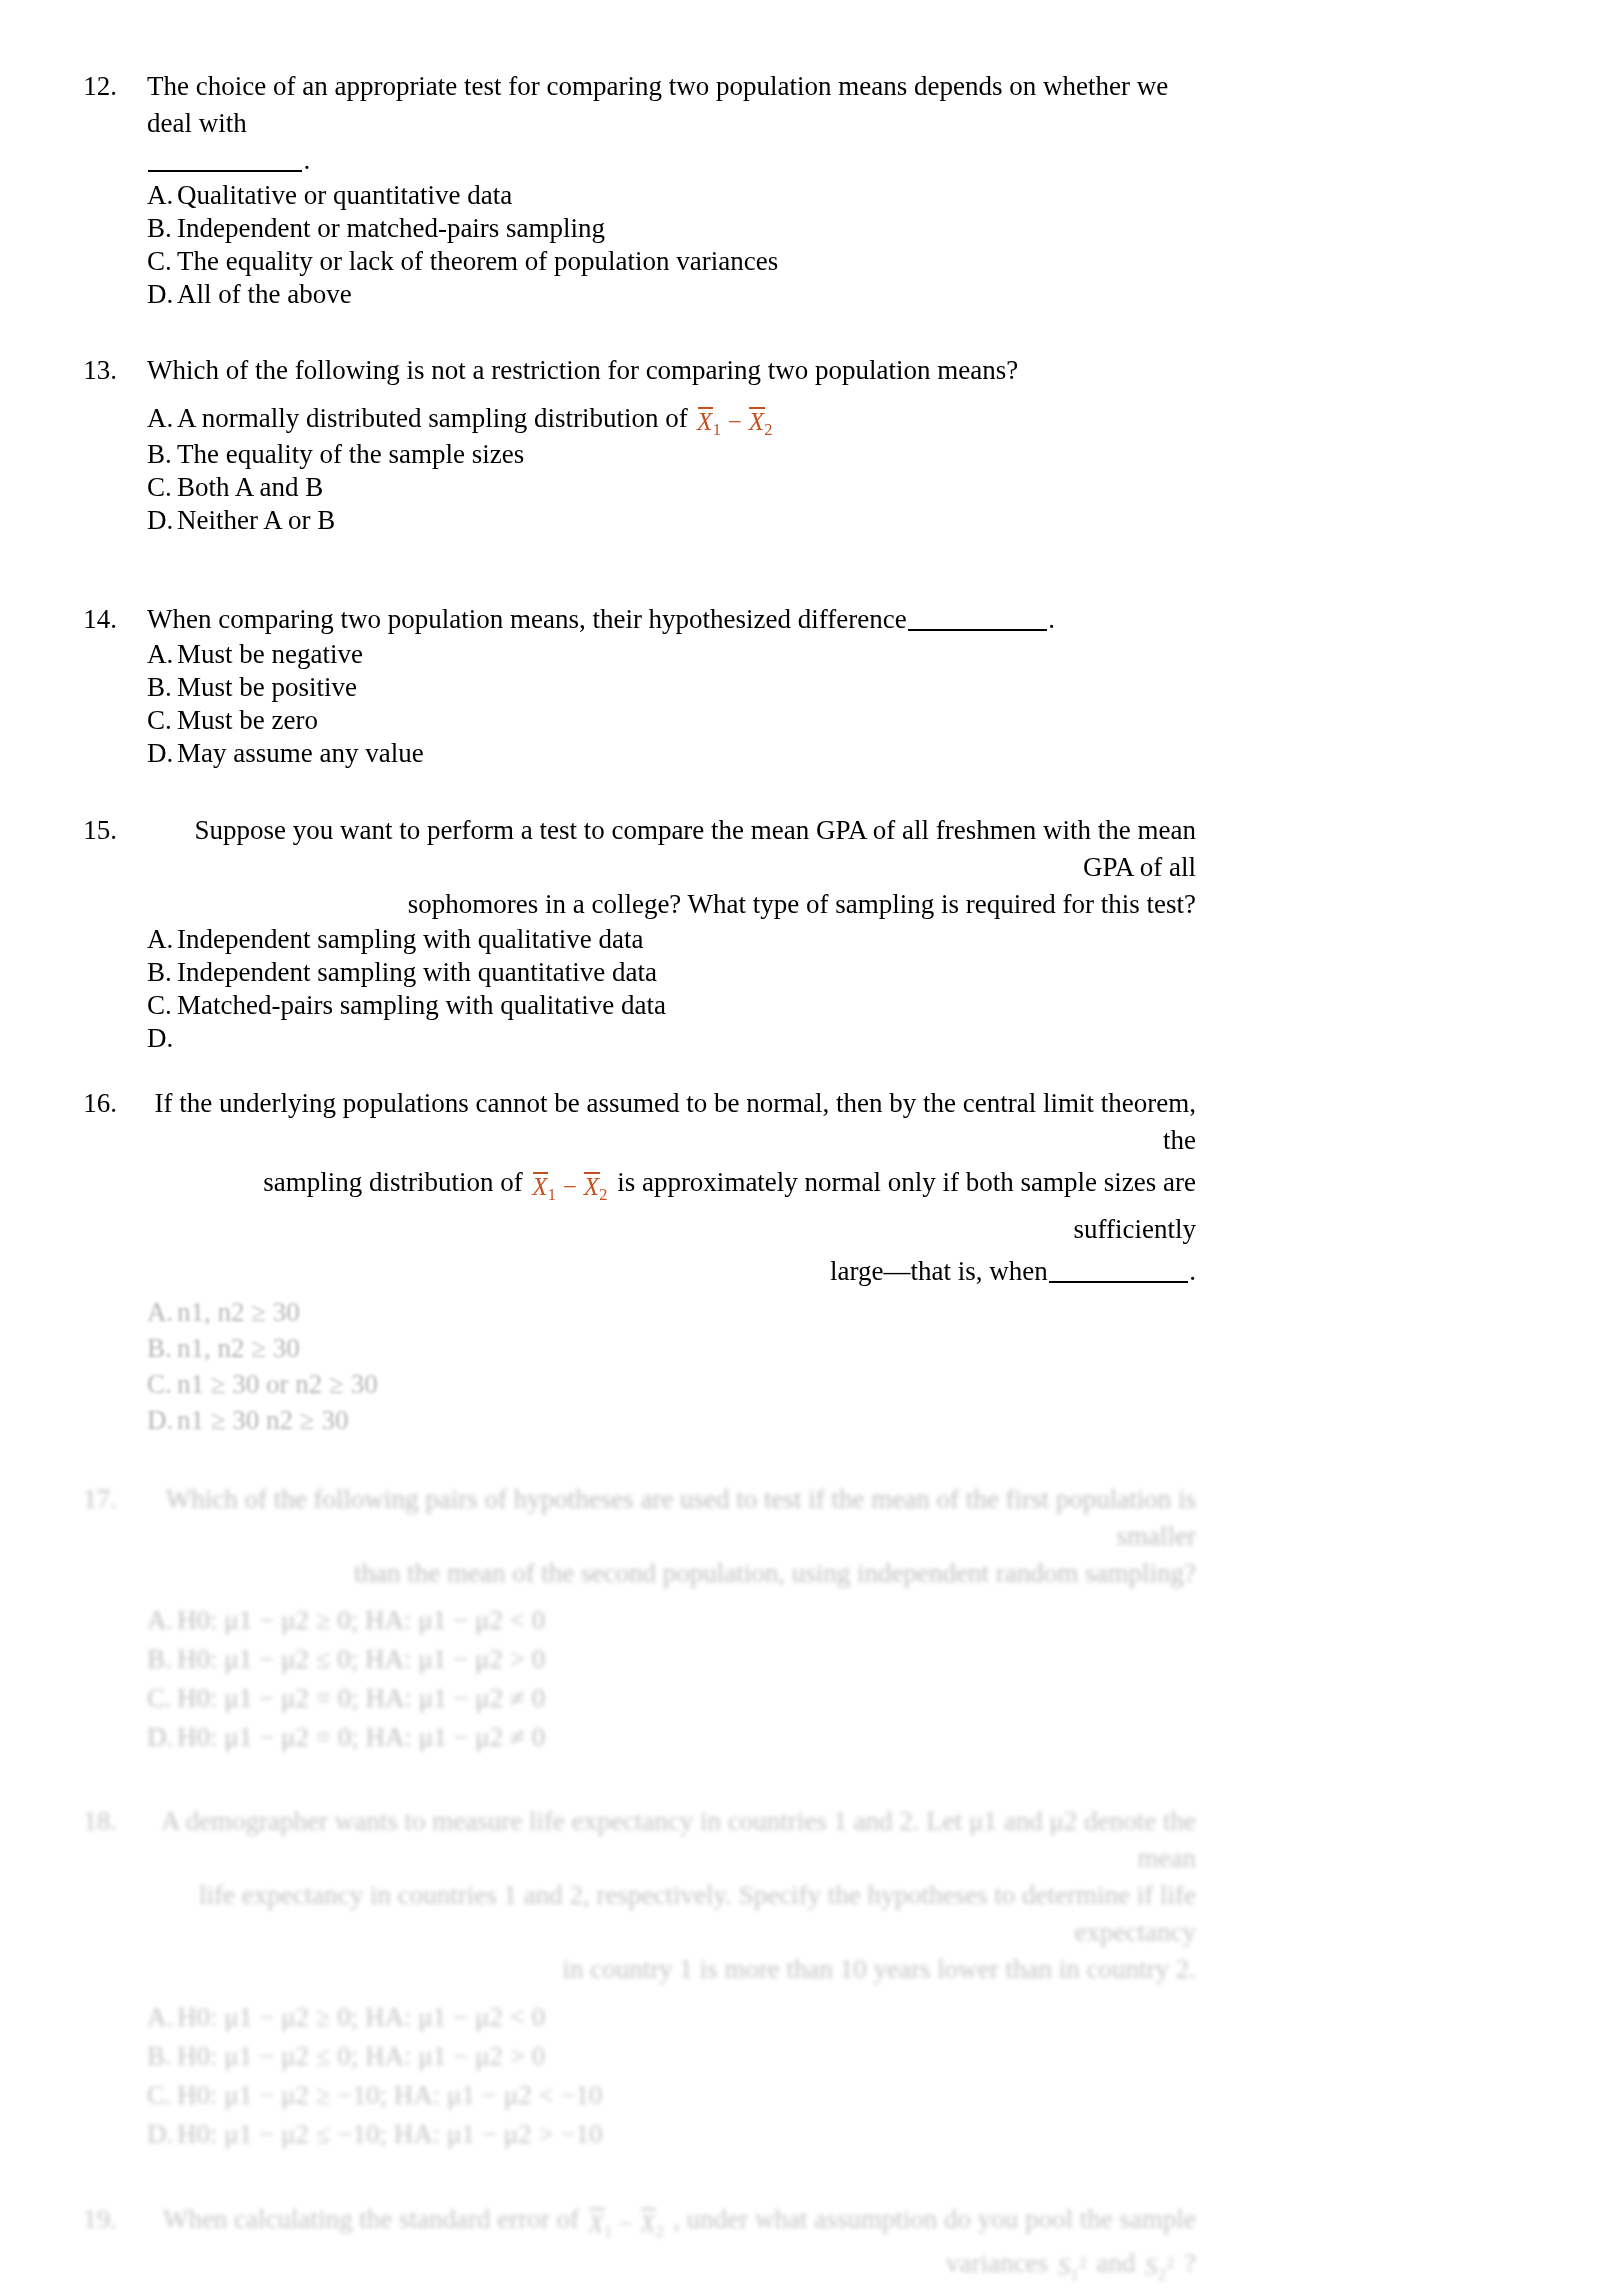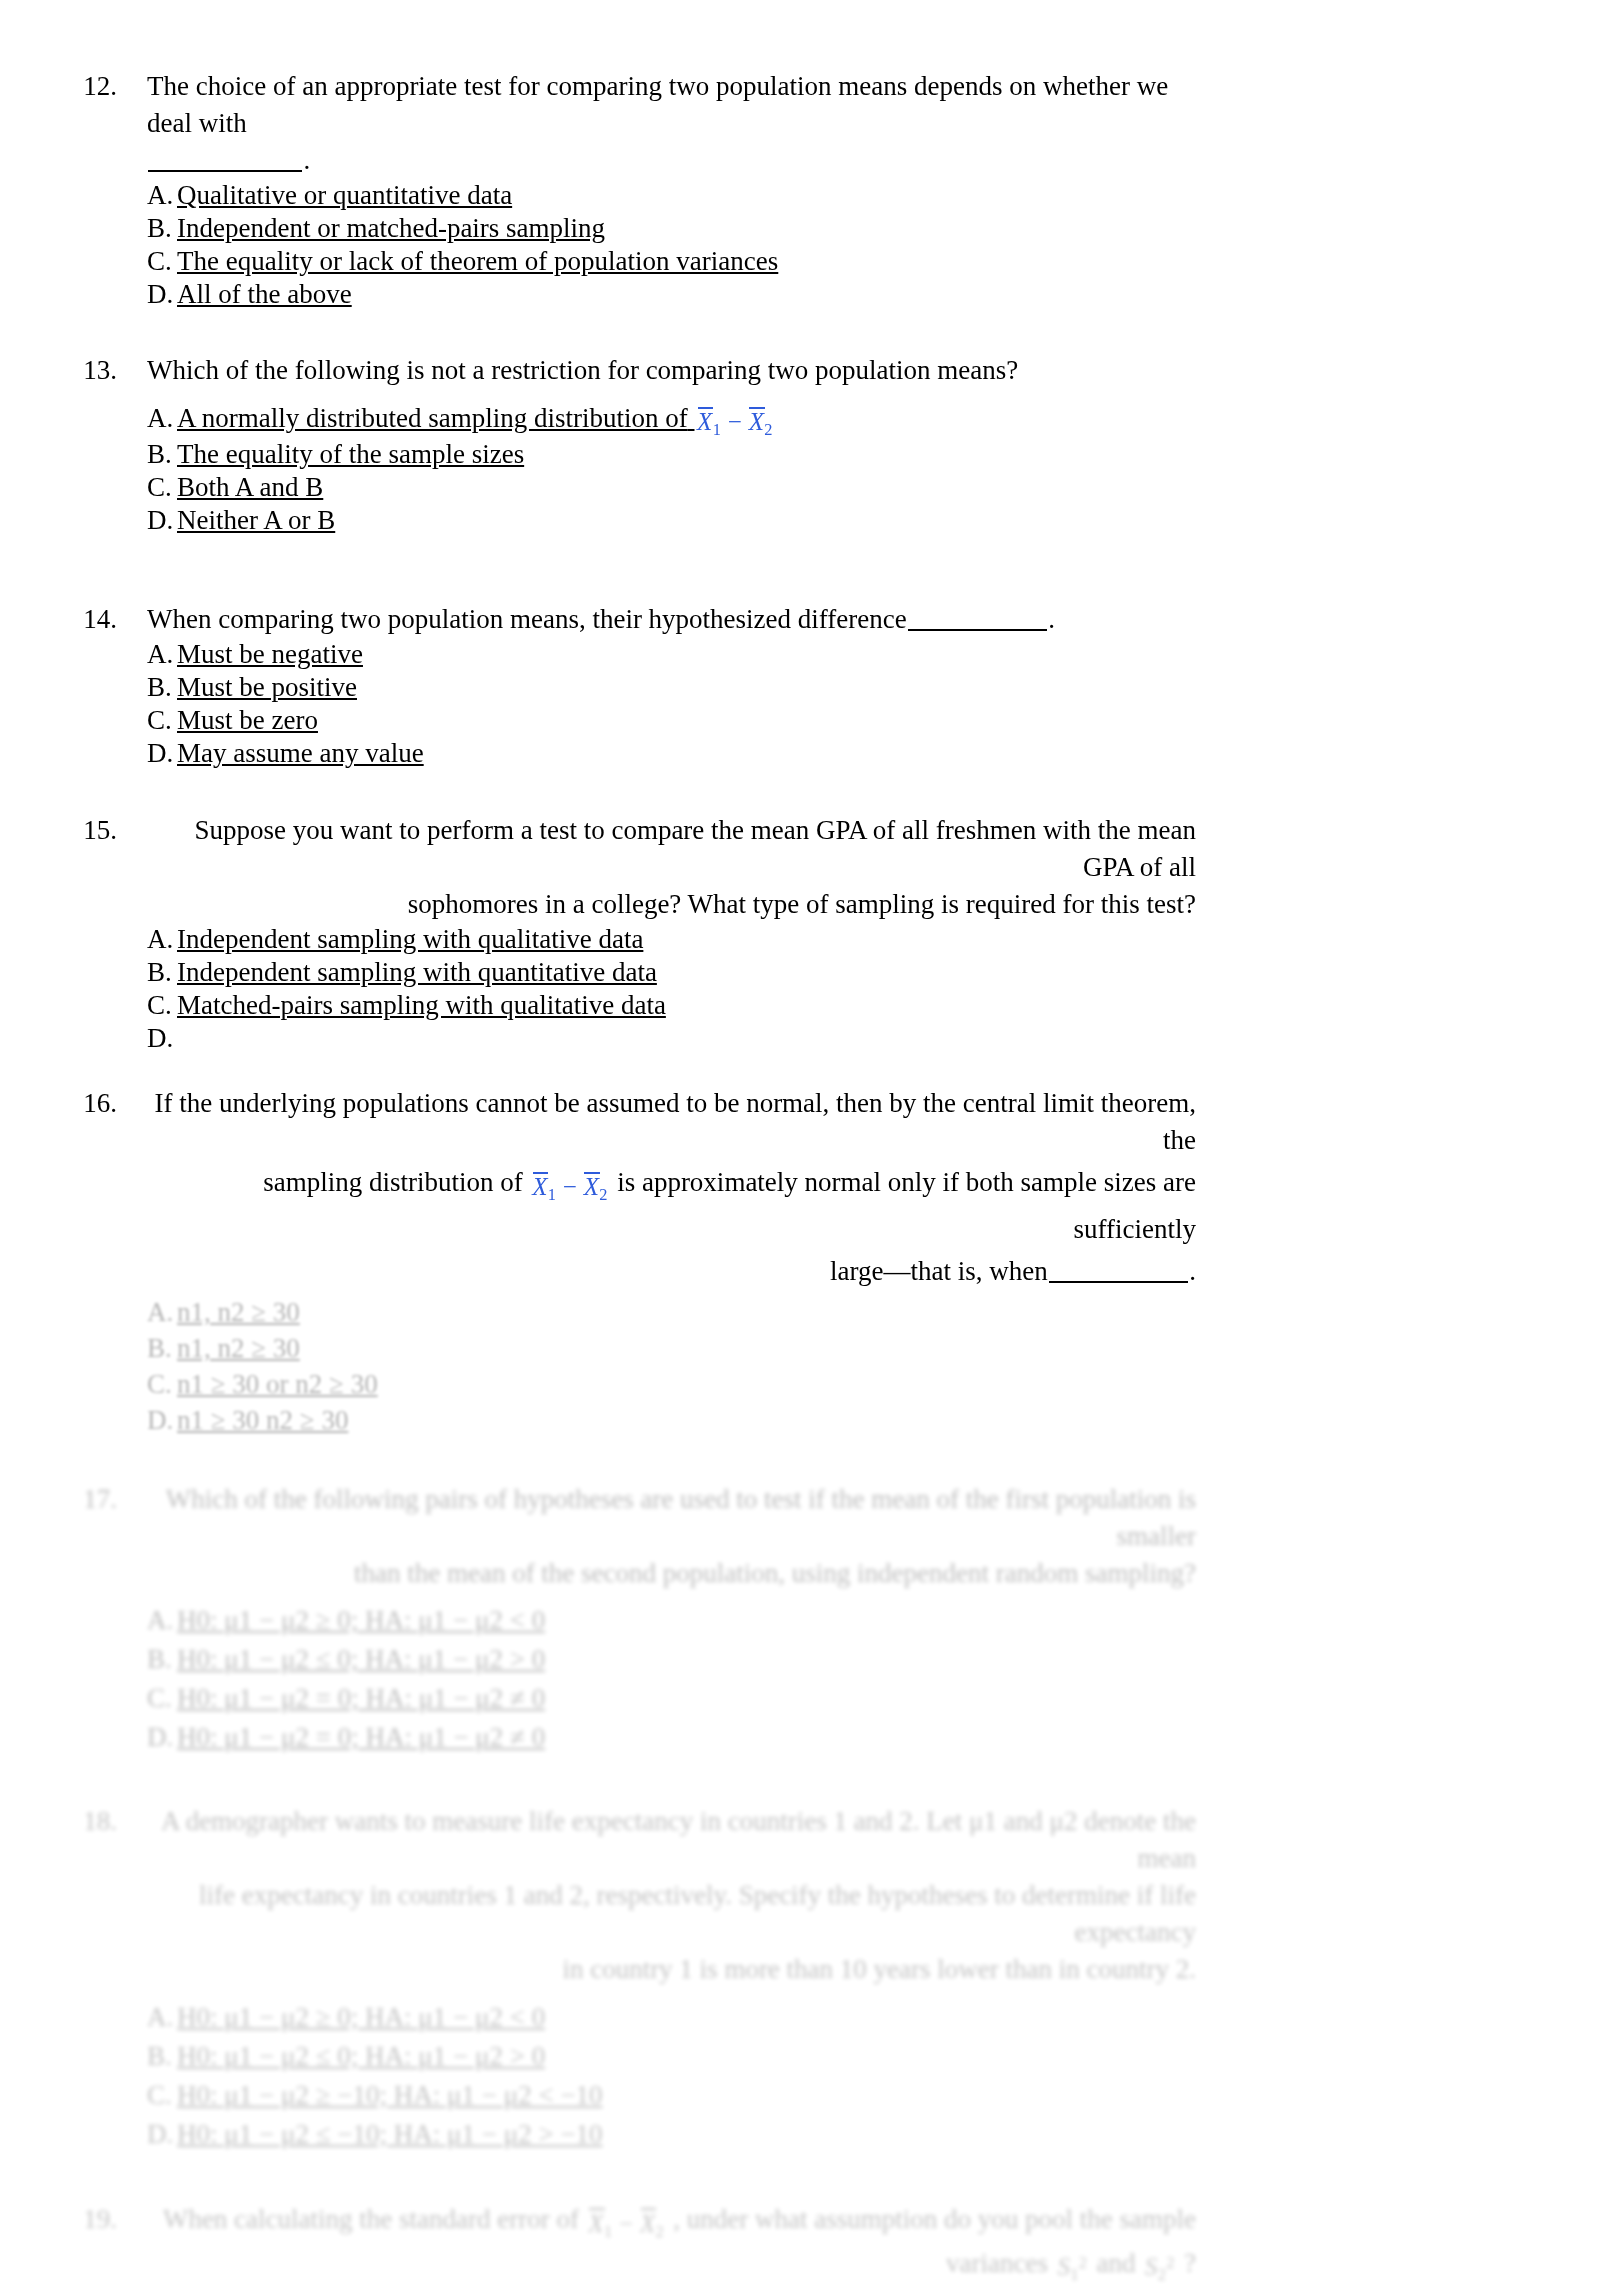--- a/index.html
+++ b/index.html
@@ -59,40 +59,39 @@
     line-height: 33px;
     display: flex;
     align-items: flex-start;
     white-space: nowrap;
   }
   .opt-letter {
     flex: 0 0 30px;
   }
   .opt-text {
     flex: 0 1 auto;
-    text-decoration: underline;
   }
   .option.loose { line-height: 37px; }
 
   
   .blank {
     display: inline-block;
     border-bottom: 2px solid #000;
     vertical-align: baseline;
     height: 22px;
     margin: 0 1.3px -2.6px 1.3px;
   }
   .blank-lg { width: 154px; }
   .blank-md { width: 139px; }
 
   
   .eq {
     display: inline-block;
     vertical-align: -3.9px;
-    color: #1d4ed8;
+    color: #c2410c;
     font-family: "Liberation Serif", "DejaVu Serif", serif;
     font-size: 25px;
     line-height: 1;
     white-space: nowrap;
     filter: blur(0.4px);
     opacity: .92;
     letter-spacing: 0.3px;
     margin: 0 2.6px;
   }
   .eq i { font-style: italic; }

